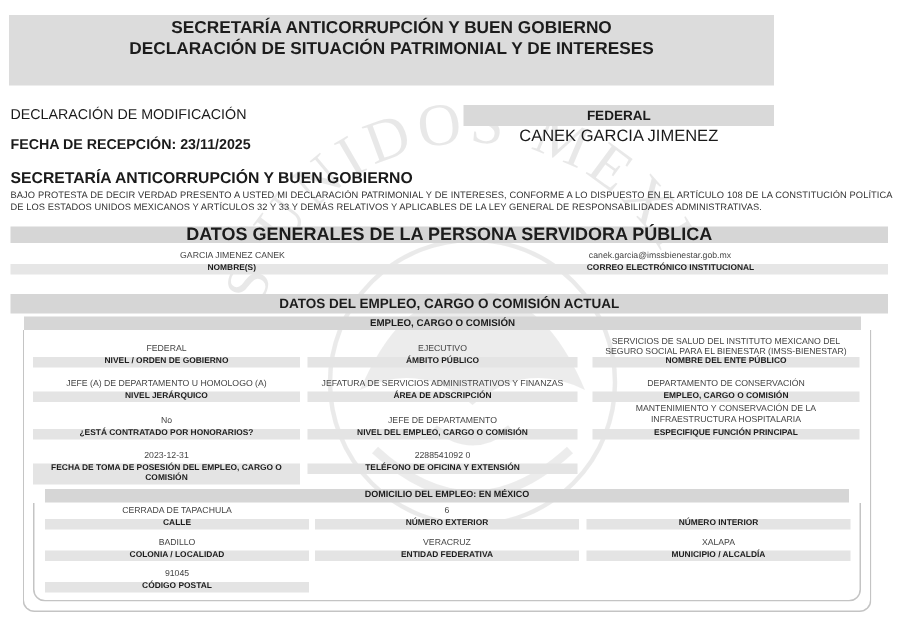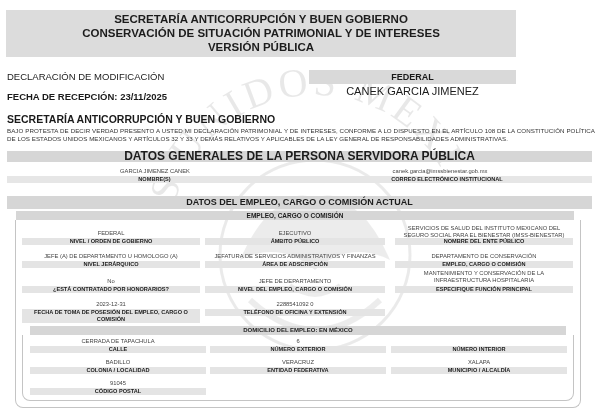--- a/index.html
+++ b/index.html
@@ -57,22 +57,21 @@
   <circle cx="165" cy="185" r="95" fill="none" stroke="#666" stroke-width="3"></circle>
   <path d="M90 190 Q120 120 165 130 Q210 120 240 190 Q200 170 165 200 Q130 170 90 190Z" fill="#777"></path>
   <path d="M100 230 Q165 290 230 230" fill="none" stroke="#777" stroke-width="6"></path>
   <path d="M120 150 q20 -30 45 -20 q25 -10 45 20" fill="none" stroke="#777" stroke-width="4"></path>
   <path d="M140 215 q25 20 50 0" fill="none" stroke="#777" stroke-width="4"></path>
 </svg>
 
 <div class="layer">
   <div class="top-banner">
     <div>SECRETARÍA ANTICORRUPCIÓN Y BUEN GOBIERNO</div>
-    <div>CONSERVACIÓN DE SITUACIÓN PATRIMONIAL Y DE INTERESES</div>
-    <div>VERSIÓN PÚBLICA</div>
+    <div>DECLARACIÓN DE SITUACIÓN PATRIMONIAL Y DE INTERESES</div>
   </div>
 
   <div class="decl-type">DECLARACIÓN DE MODIFICACIÓN</div>
   <div class="fecha">FECHA DE RECEPCIÓN: 23/11/2025</div>
 
   <div class="nombre-box">FEDERAL</div>
   <div class="nombre-val">CANEK GARCIA JIMENEZ</div>
 
   <div class="sec-title">SECRETARÍA ANTICORRUPCIÓN Y BUEN GOBIERNO</div>
   <div class="protest">BAJO PROTESTA DE DECIR VERDAD PRESENTO A USTED MI DECLARACIÓN PATRIMONIAL Y DE INTERESES, CONFORME A LO DISPUESTO EN EL ARTÍCULO 108 DE LA CONSTITUCIÓN POLÍTICA DE LOS ESTADOS UNIDOS MEXICANOS Y ARTÍCULOS 32 Y 33 Y DEMÁS RELATIVOS Y APLICABLES DE LA LEY GENERAL DE RESPONSABILIDADES ADMINISTRATIVAS.</div>

